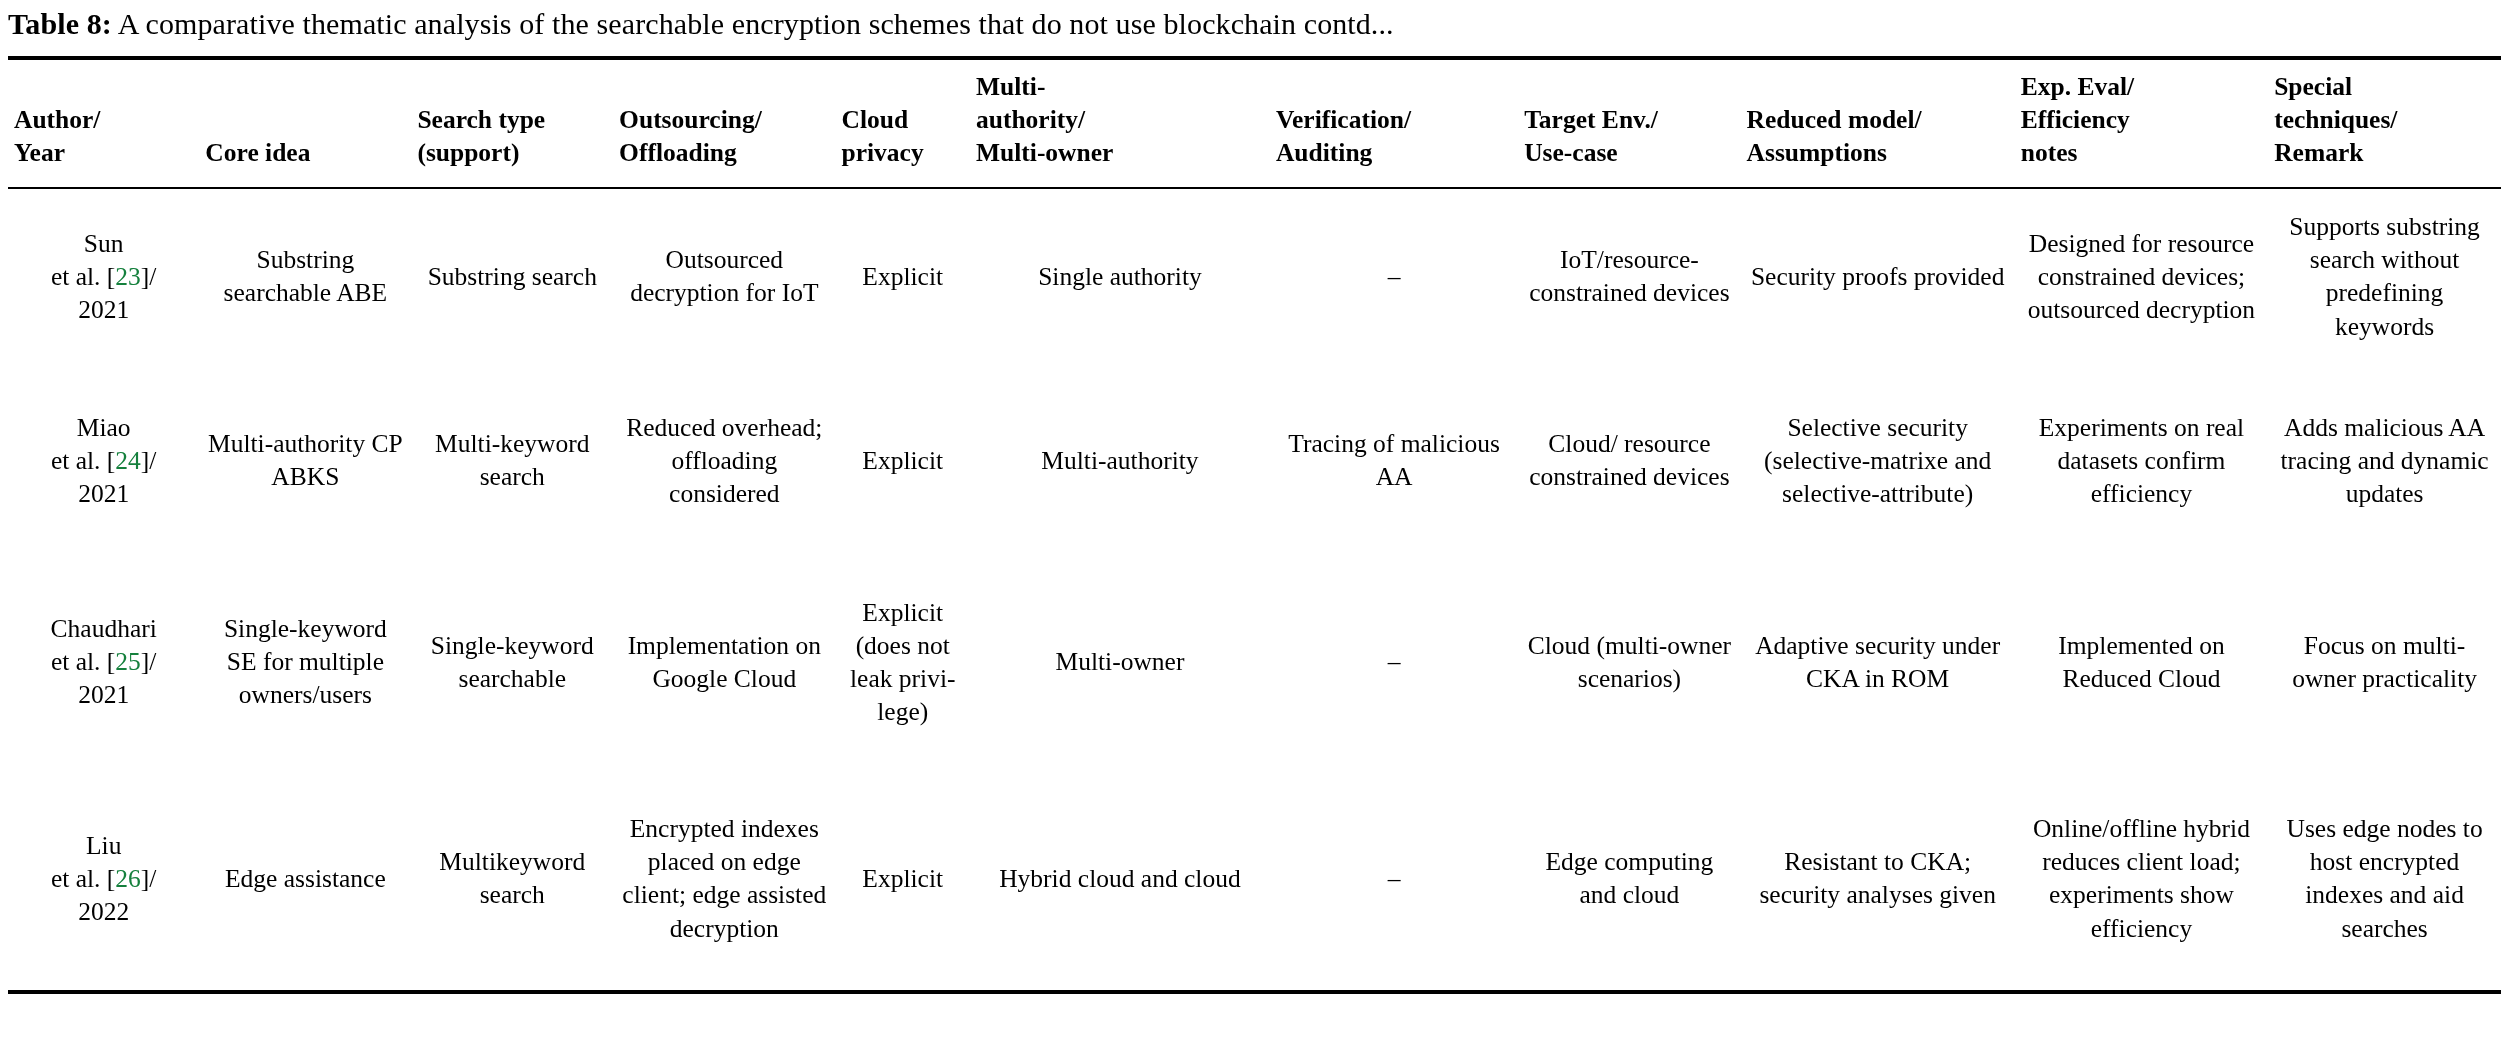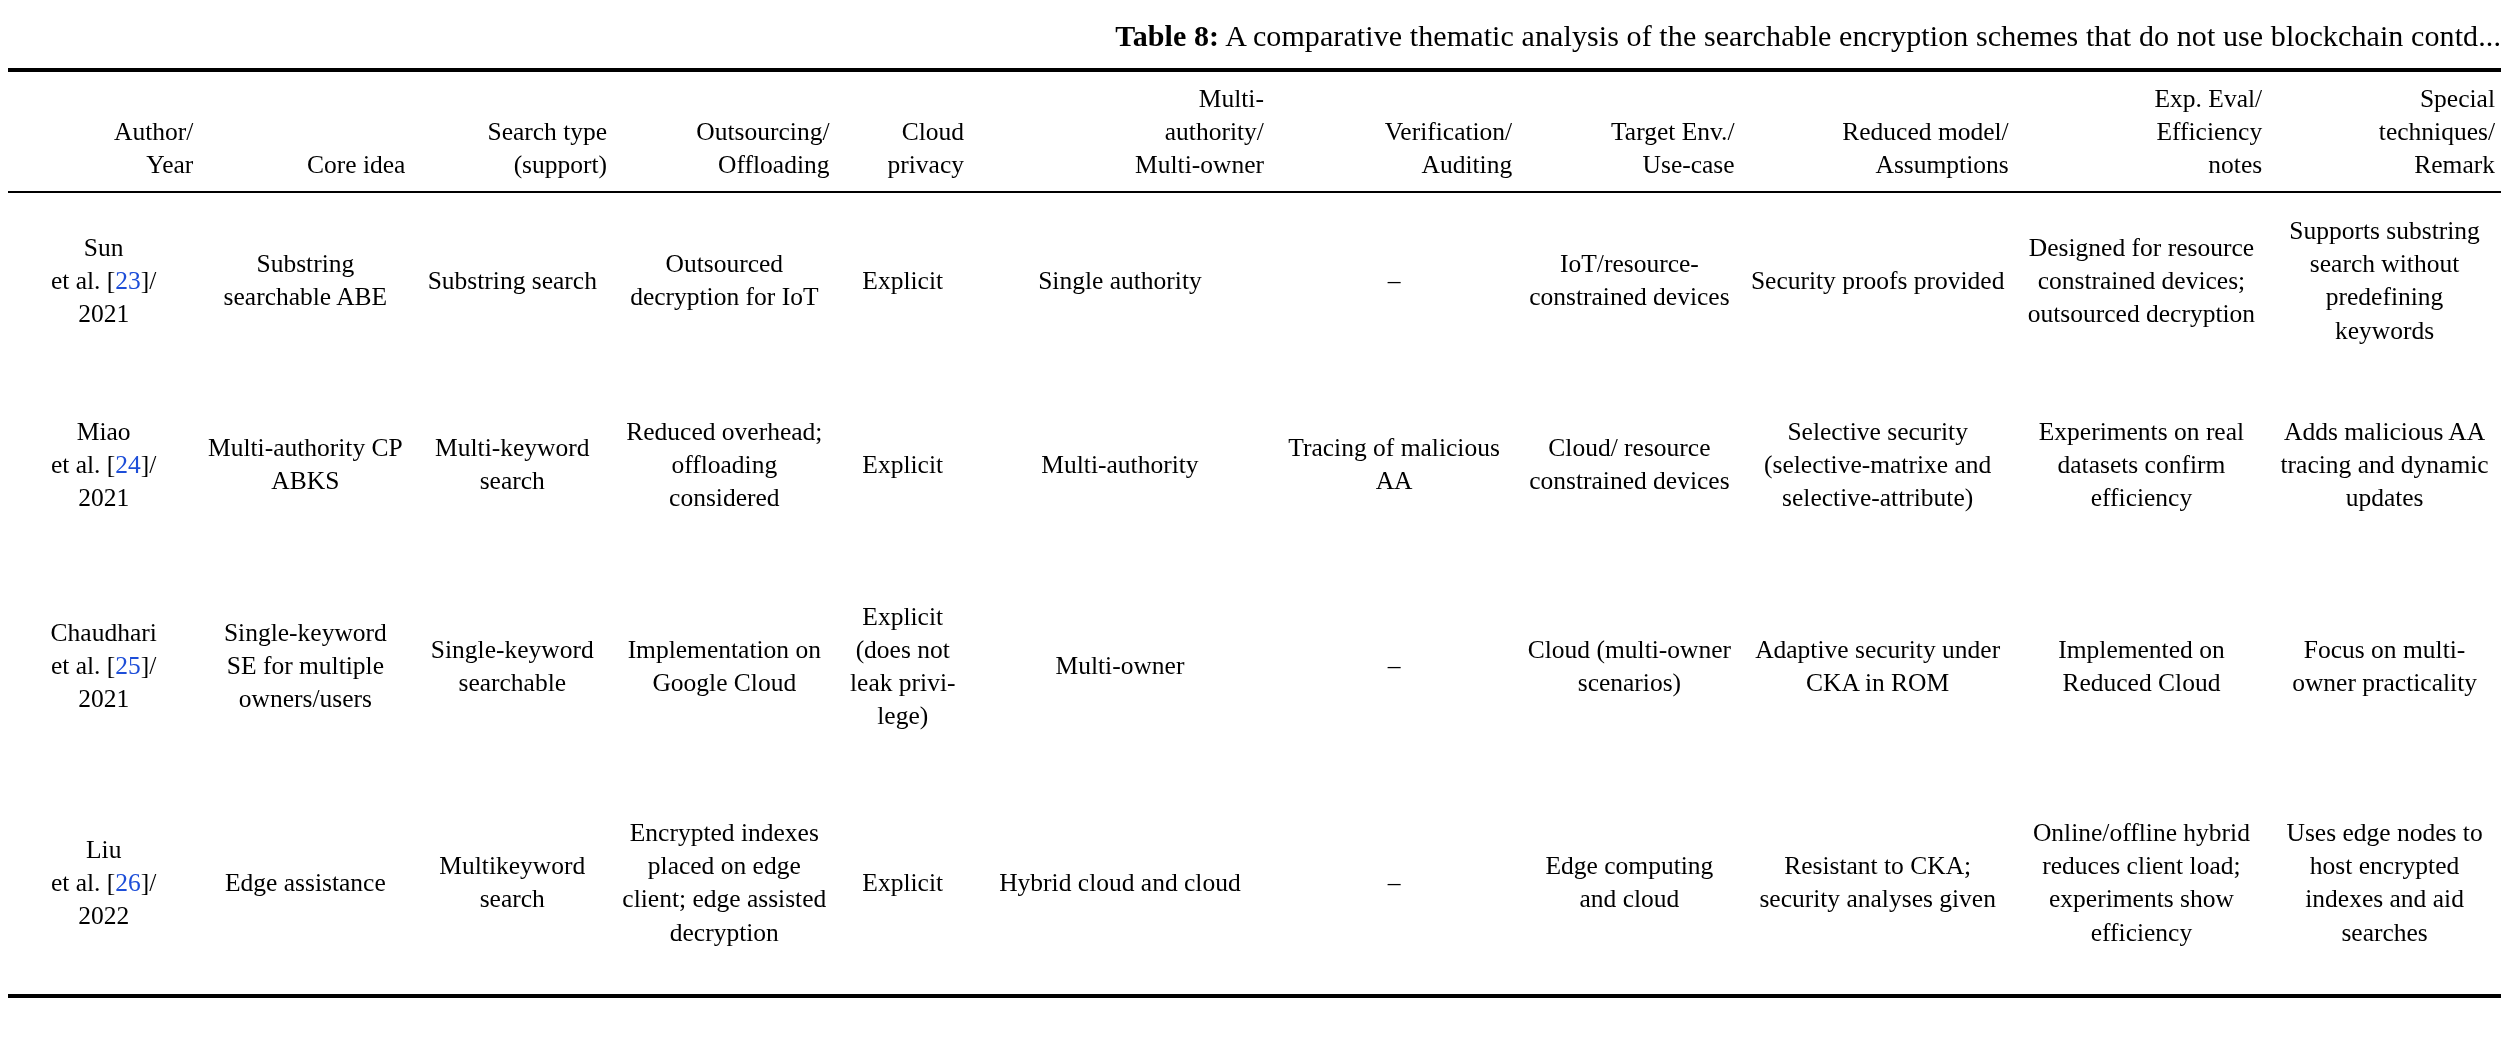--- a/index.html
+++ b/index.html
@@ -16,62 +16,62 @@
     overflow: hidden;
   }
   .page {
     position: relative;
     width: 2509px;
     height: 1041px;
     box-sizing: border-box;
     padding: 0 8px;
   }
   .caption {
-    text-align: right;
+    text-align: left;
     font-size: 30px;
     line-height: 1.2;
-    padding-top: 18px;
+    padding-top: 6px;
     padding-bottom: 14px;
     letter-spacing: 0.1px;
   }
   .caption .caption-label {
     font-weight: bold;
   }
   .caption .caption-text {
     font-weight: normal;
   }
   table.t8 {
     width: 2493px;
     border-collapse: collapse;
     table-layout: fixed;
     font-size: 25.5px;
   }
   table.t8 thead th {
-    font-weight: normal;
-    text-align: right;
+    font-weight: bold;
+    text-align: left;
     vertical-align: bottom;
-    padding: 10px 6px 10px 6px;
+    padding: 10px 6px 18px 6px;
     line-height: 1.30;
   }
   table.t8 thead tr.head-row th {
     border-top: 4px solid #000;
     border-bottom: 2.5px solid #000;
   }
   table.t8 tbody td {
     text-align: center;
     vertical-align: middle;
     padding: 12px 8px;
     line-height: 1.30;
     font-weight: normal;
   }
   table.t8 tbody tr:last-child td {
     border-bottom: 4px solid #000;
   }
   .ref {
-    color: #1d4ed8;
+    color: #15803d;
   }
   .dash {
     font-size: 25.5px;
   }
   
   col.c0 { width: 185px; }
   col.c1 { width: 205px; }
   col.c2 { width: 195px; }
   col.c3 { width: 215px; }
   col.c4 { width: 130px; }

